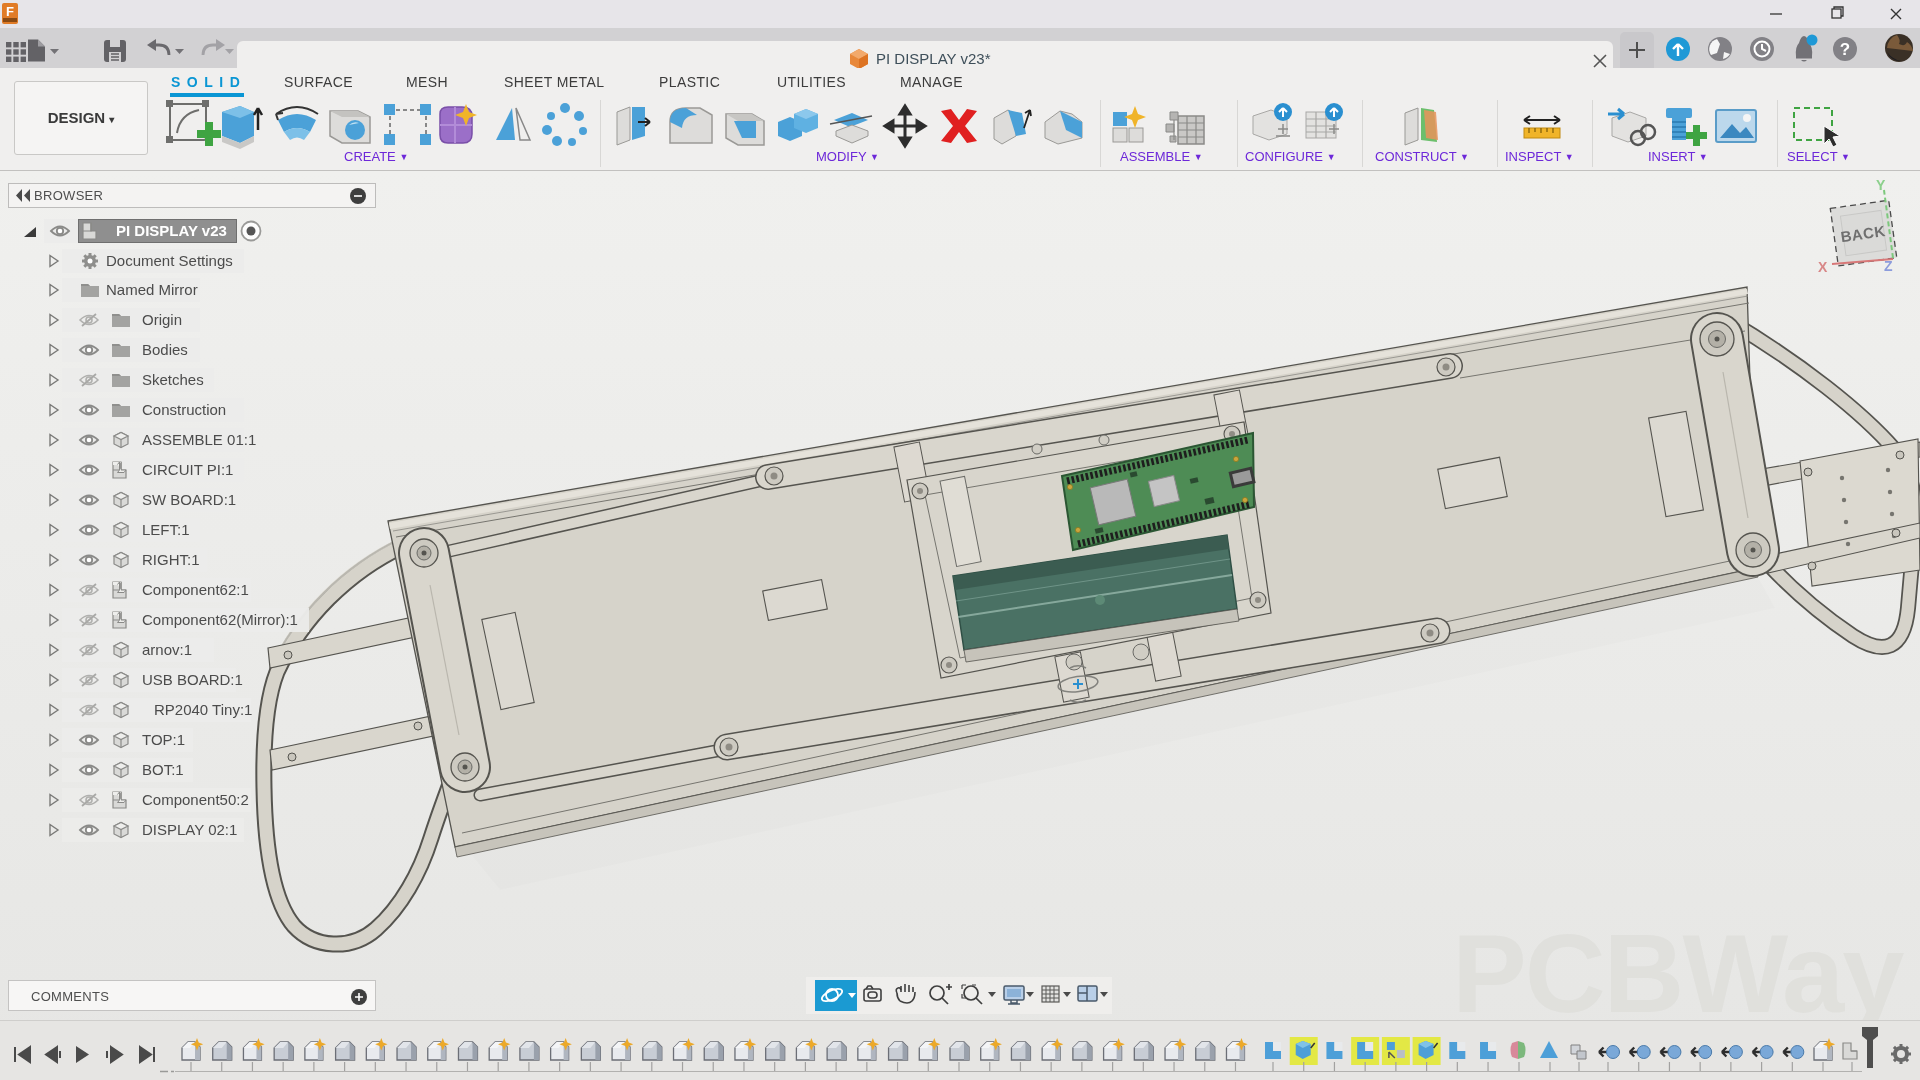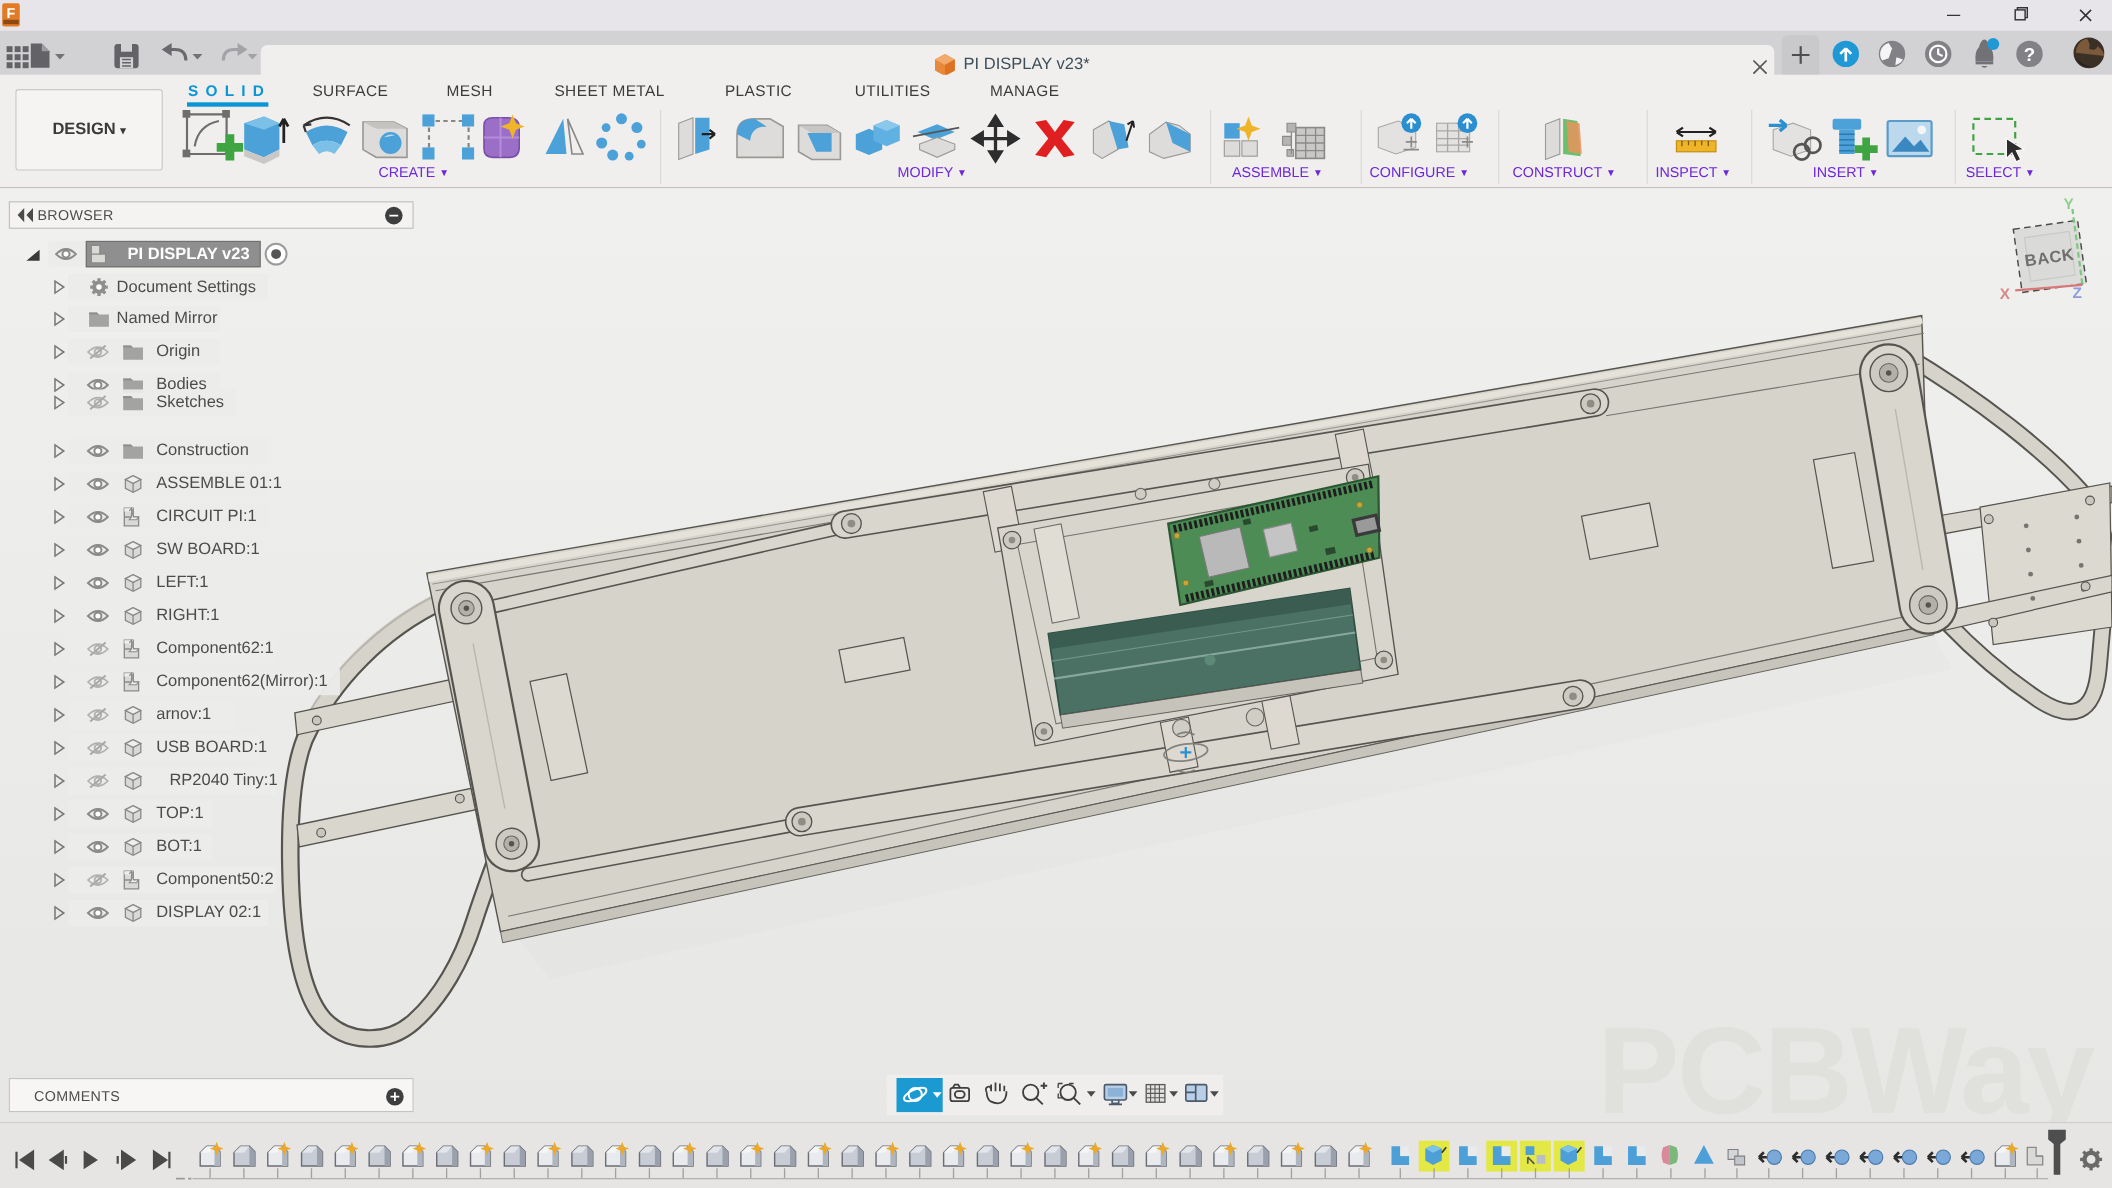--- a/index.html
+++ b/index.html
@@ -354,21 +354,21 @@
             </svg>
           </span>
           <span style="position:absolute;left:110px;top:0;width:22px;height:24px">
             <svg width="22" height="22" viewBox="0 0 22 22" style="position:absolute;top:1px">
               <path d="M2 5 h7 l2 2 h9 v11 h-18 z" fill="#a3a3a1"></path>
               <path d="M2 5 h7 l2 2 h-9 z" fill="#8f8f8d"></path>
             </svg>
           </span>
           <span style="position:absolute;left:142px;top:3px;z-index:2">Bodies</span>
         </div>
-        <div class="tree-row" style="left:0;top:183px;width:380px">
+        <div class="tree-row" style="left:0;top:197px;width:380px">
           <div class="pill" style="left:62px;width:152.4px"></div>
           <svg width="12" height="14" viewBox="0 0 12 14" style="position:absolute;left:48px;top:5px">
             <path d="M2 1.5 L10 7 L2 12.5 Z" fill="none" stroke="#7a7a78" stroke-width="1.4"></path>
           </svg>
           <span style="position:absolute;left:78px;top:0;width:22px;height:24px">
             <svg width="22" height="14" viewBox="0 0 22 14" style="position:absolute;top:5px">
               <path d="M2 7 Q 11 -2 20 7 Q 11 16 2 7 Z" fill="none" stroke="#b0b0ae" stroke-width="1.6"></path>
               <circle cx="11" cy="7" r="3" fill="none" stroke="#b0b0ae" stroke-width="1.6"></circle>
               <path d="M4 13 L18 1" stroke="#a8a8a6" stroke-width="1.8"></path>
             </svg>

